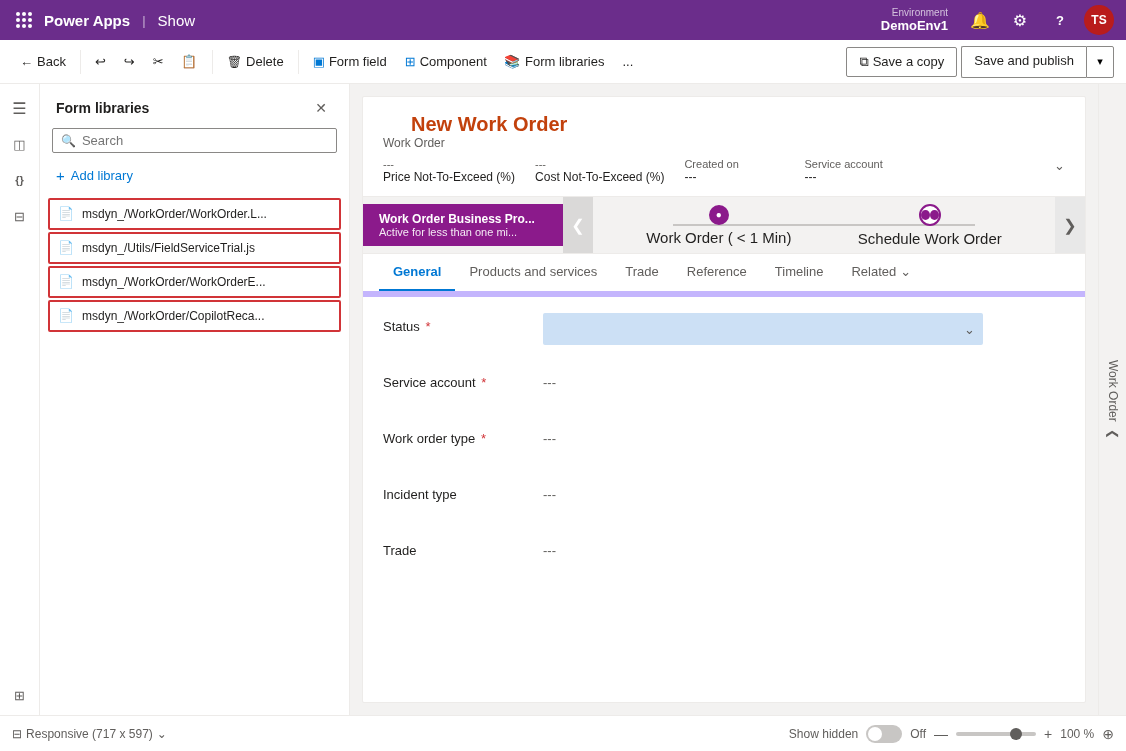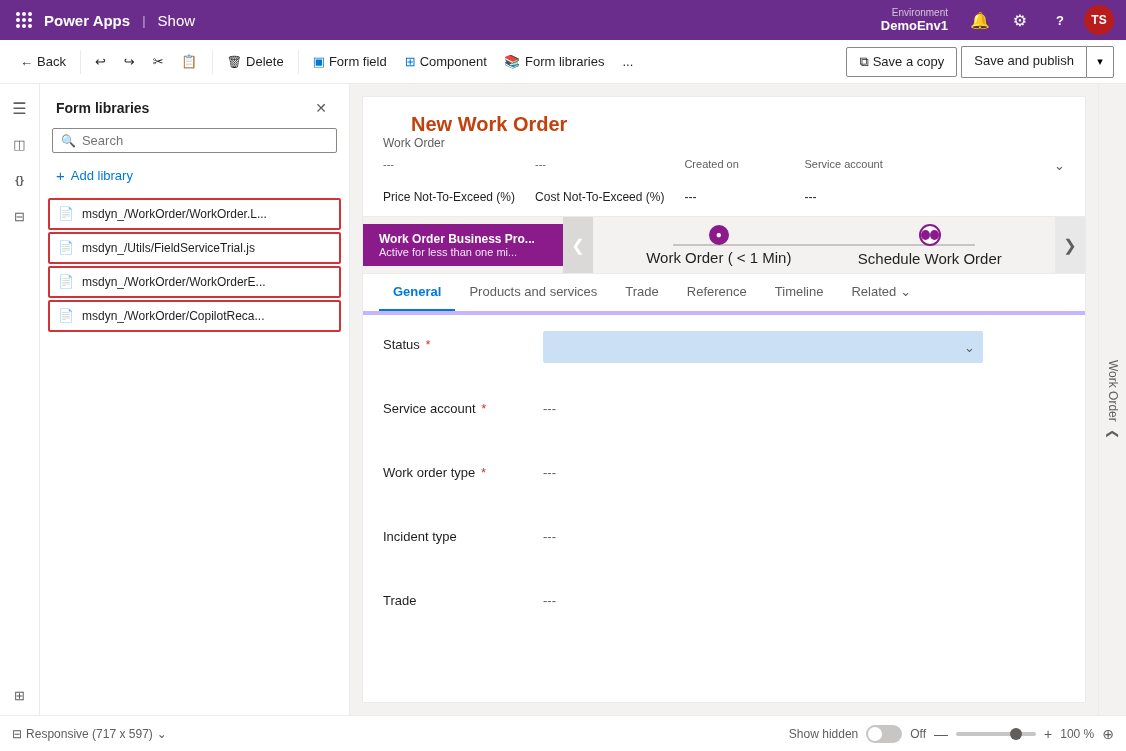--- a/index.html
+++ b/index.html
@@ -277,21 +277,20 @@
       padding-right: 20px;
       min-width: 120px;
     }
     .form-field-mini-label {
       font-size: 11px;
       color: #605e5c;
     }
     .form-field-mini-value {
       font-size: 12px;
       color: #201f1e;
-      margin-top: 20px;
     }
     .form-fields-row-expand {
       margin-left: auto;
       cursor: pointer;
       color: #605e5c;
     }
 
     
     .bpf-bar {
       display: flex;
@@ -380,21 +379,21 @@
       display: flex; align-items: center; justify-content: center;
       background: #e8e8e8;
       cursor: pointer;
       color: #605e5c;
       font-size: 16px;
     }
 
     
     .form-tabs {
       display: flex;
-      border-bottom: 4px solid #c4b5fd;
+      border-bottom: 6px solid #c4b5fd;
       padding: 0 16px;
       gap: 0;
     }
     .form-tab {
       padding: 10px 14px;
       cursor: pointer;
       font-size: 13px;
       color: #605e5c;
       border-bottom: 2px solid transparent;
       white-space: nowrap;
@@ -414,21 +413,21 @@
     }
     .section-title {
       font-size: 13px;
       font-weight: 600;
       color: #201f1e;
       margin-bottom: 16px;
     }
     .form-row {
       display: flex;
       align-items: flex-start;
-      margin-bottom: 32px;
+      margin-bottom: 24px;
       min-height: 32px;
     }
     .form-label {
       width: 160px;
       font-size: 13px;
       color: #201f1e;
       padding-top: 6px;
       flex-shrink: 0;
     }
     .form-label .required {

